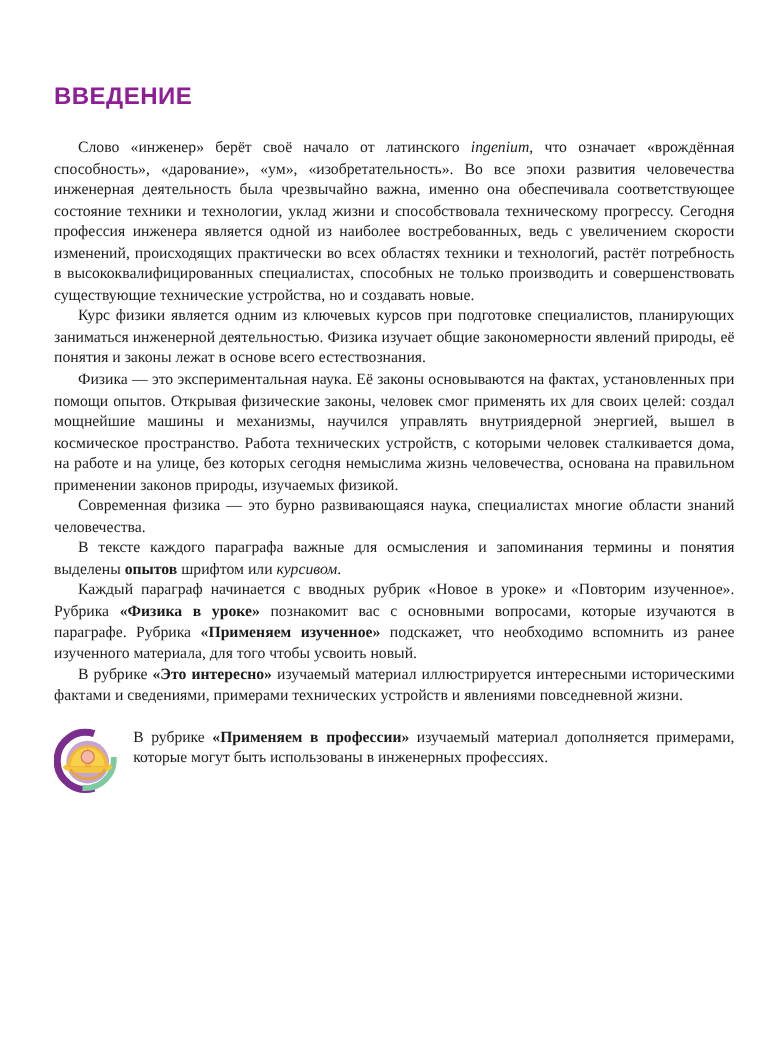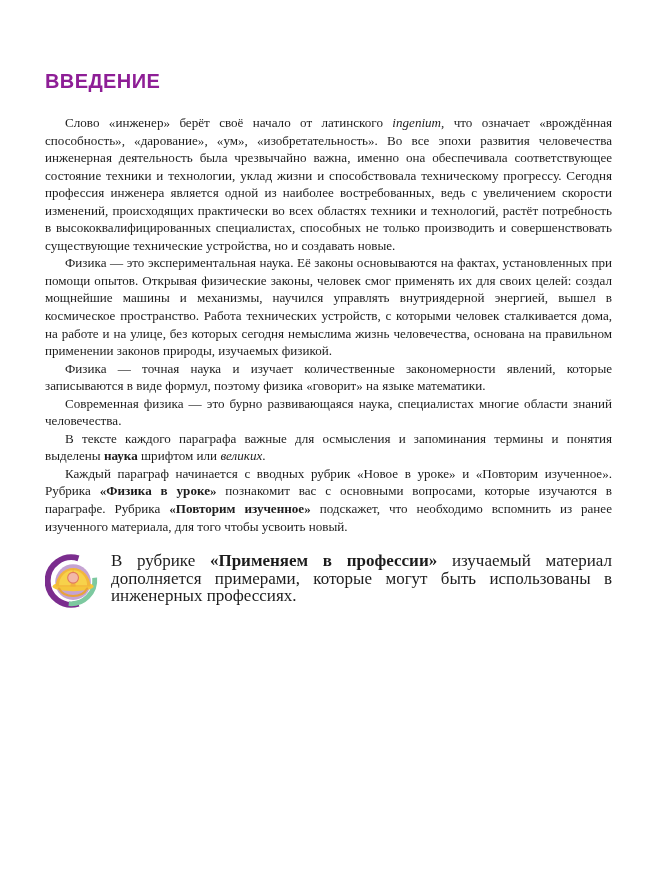--- a/index.html
+++ b/index.html
@@ -77,43 +77,44 @@
   .callout-icon {
     position: absolute;
     left: 0px;
     top: 2px;
     width: 54px;
     height: 54px;
   }
   .callout-text {
     margin: 0;
     padding-left: 66px;
-    font-size: 17px;
+    font-size: 13px;
     line-height: 17.55px;
     text-align: justify;
     text-justify: inter-word;
     text-indent: 0;
     color: #1c1c1c;
   }
 </style>
 </head>
 <body>
 
 <div class="page">
   <div class="content">
 
     <h1 class="page-title">ВВЕДЕНИЕ</h1>
 
     <div class="body-text">
       <div class="para">Слово «инженер» берёт своё начало от латинского <i>ingenium</i>, что означает «врождённая способность», «дарование», «ум», «изобретательность». Во все эпохи развития человечества инженерная деятельность была чрезвычайно важна, именно она обеспечивала соответствующее состояние техники и технологии, уклад жизни и способствовала техническому прогрессу. Сегодня профессия инженера является одной из наиболее востребованных, ведь с увеличением скорости изменений, происходящих практически во всех областях техники и технологий, растёт потребность в высококвалифицированных специалистах, способных не только производить и совершенствовать существующие технические устройства, но и создавать новые.</div>
+      <div class="para">Курс физики является одним из ключевых курсов при подготовке специалистов, планирующих заниматься инженерной деятельностью. Физика изучает общие закономерности явлений природы, её понятия и законы лежат в основе всего естествознания.</div>
       <div class="para">Физика — это экспериментальная наука. Её законы основываются на фактах, установленных при помощи опытов. Открывая физические законы, человек смог применять их для своих целей: создал мощнейшие машины и механизмы, научился управлять внутриядерной энергией, вышел в космическое пространство. Работа технических устройств, с которыми человек сталкивается дома, на работе и на улице, без которых сегодня немыслима жизнь человечества, основана на правильном применении законов природы, изучаемых физикой.</div>
-      <div class="para">Физика — точная наука и изучает количественные закономерности явлений, которые записываются в виде формул, поэтому физика «говорит» на языке математики.</div>
       <div class="para">Современная физика — это бурно развивающаяся наука, специалистах многие области знаний человечества.</div>
-      <div class="para">В тексте каждого параграфа важные для осмысления и запоминания термины и понятия выделены <b>наука</b> шрифтом или <i>великих</i>.</div>
-      <div class="para">Каждый параграф начинается с вводных рубрик «Новое в уроке» и «Повторим изученное». Рубрика <b>«Физика в уроке»</b> познакомит вас с основными вопросами, которые изучаются в параграфе. Рубрика <b>«Повторим изученное»</b> подскажет, что необходимо вспомнить из ранее изученного материала, для того чтобы усвоить новый.</div>
+      <div class="para">В тексте каждого параграфа важные для осмысления и запоминания термины и понятия выделены <b>опытов</b> шрифтом или <i>курсивом</i>.</div>
+      <div class="para">Каждый параграф начинается с вводных рубрик «Новое в уроке» и «Повторим изученное». Рубрика <b>«Физика в уроке»</b> познакомит вас с основными вопросами, которые изучаются в параграфе. Рубрика <b>«Применяем изученное»</b> подскажет, что необходимо вспомнить из ранее изученного материала, для того чтобы усвоить новый.</div>
+      <div class="para">В рубрике <b>«Это интересно»</b> изучаемый материал иллюстрируется интересными историческими фактами и сведениями, примерами технических устройств и явлениями повседневной жизни.</div>
     </div>
 
     <div class="callout">
       <div class="callout-icon">
         <svg viewBox="0 0 100 100" width="54" height="54" aria-hidden="true">
 
           <path d="M 62 8
                    A 44 44 0 1 0 62 92" fill="none" stroke="#7B2D8E" stroke-width="11" stroke-linecap="butt"></path>
 
           <path d="M 92 44

